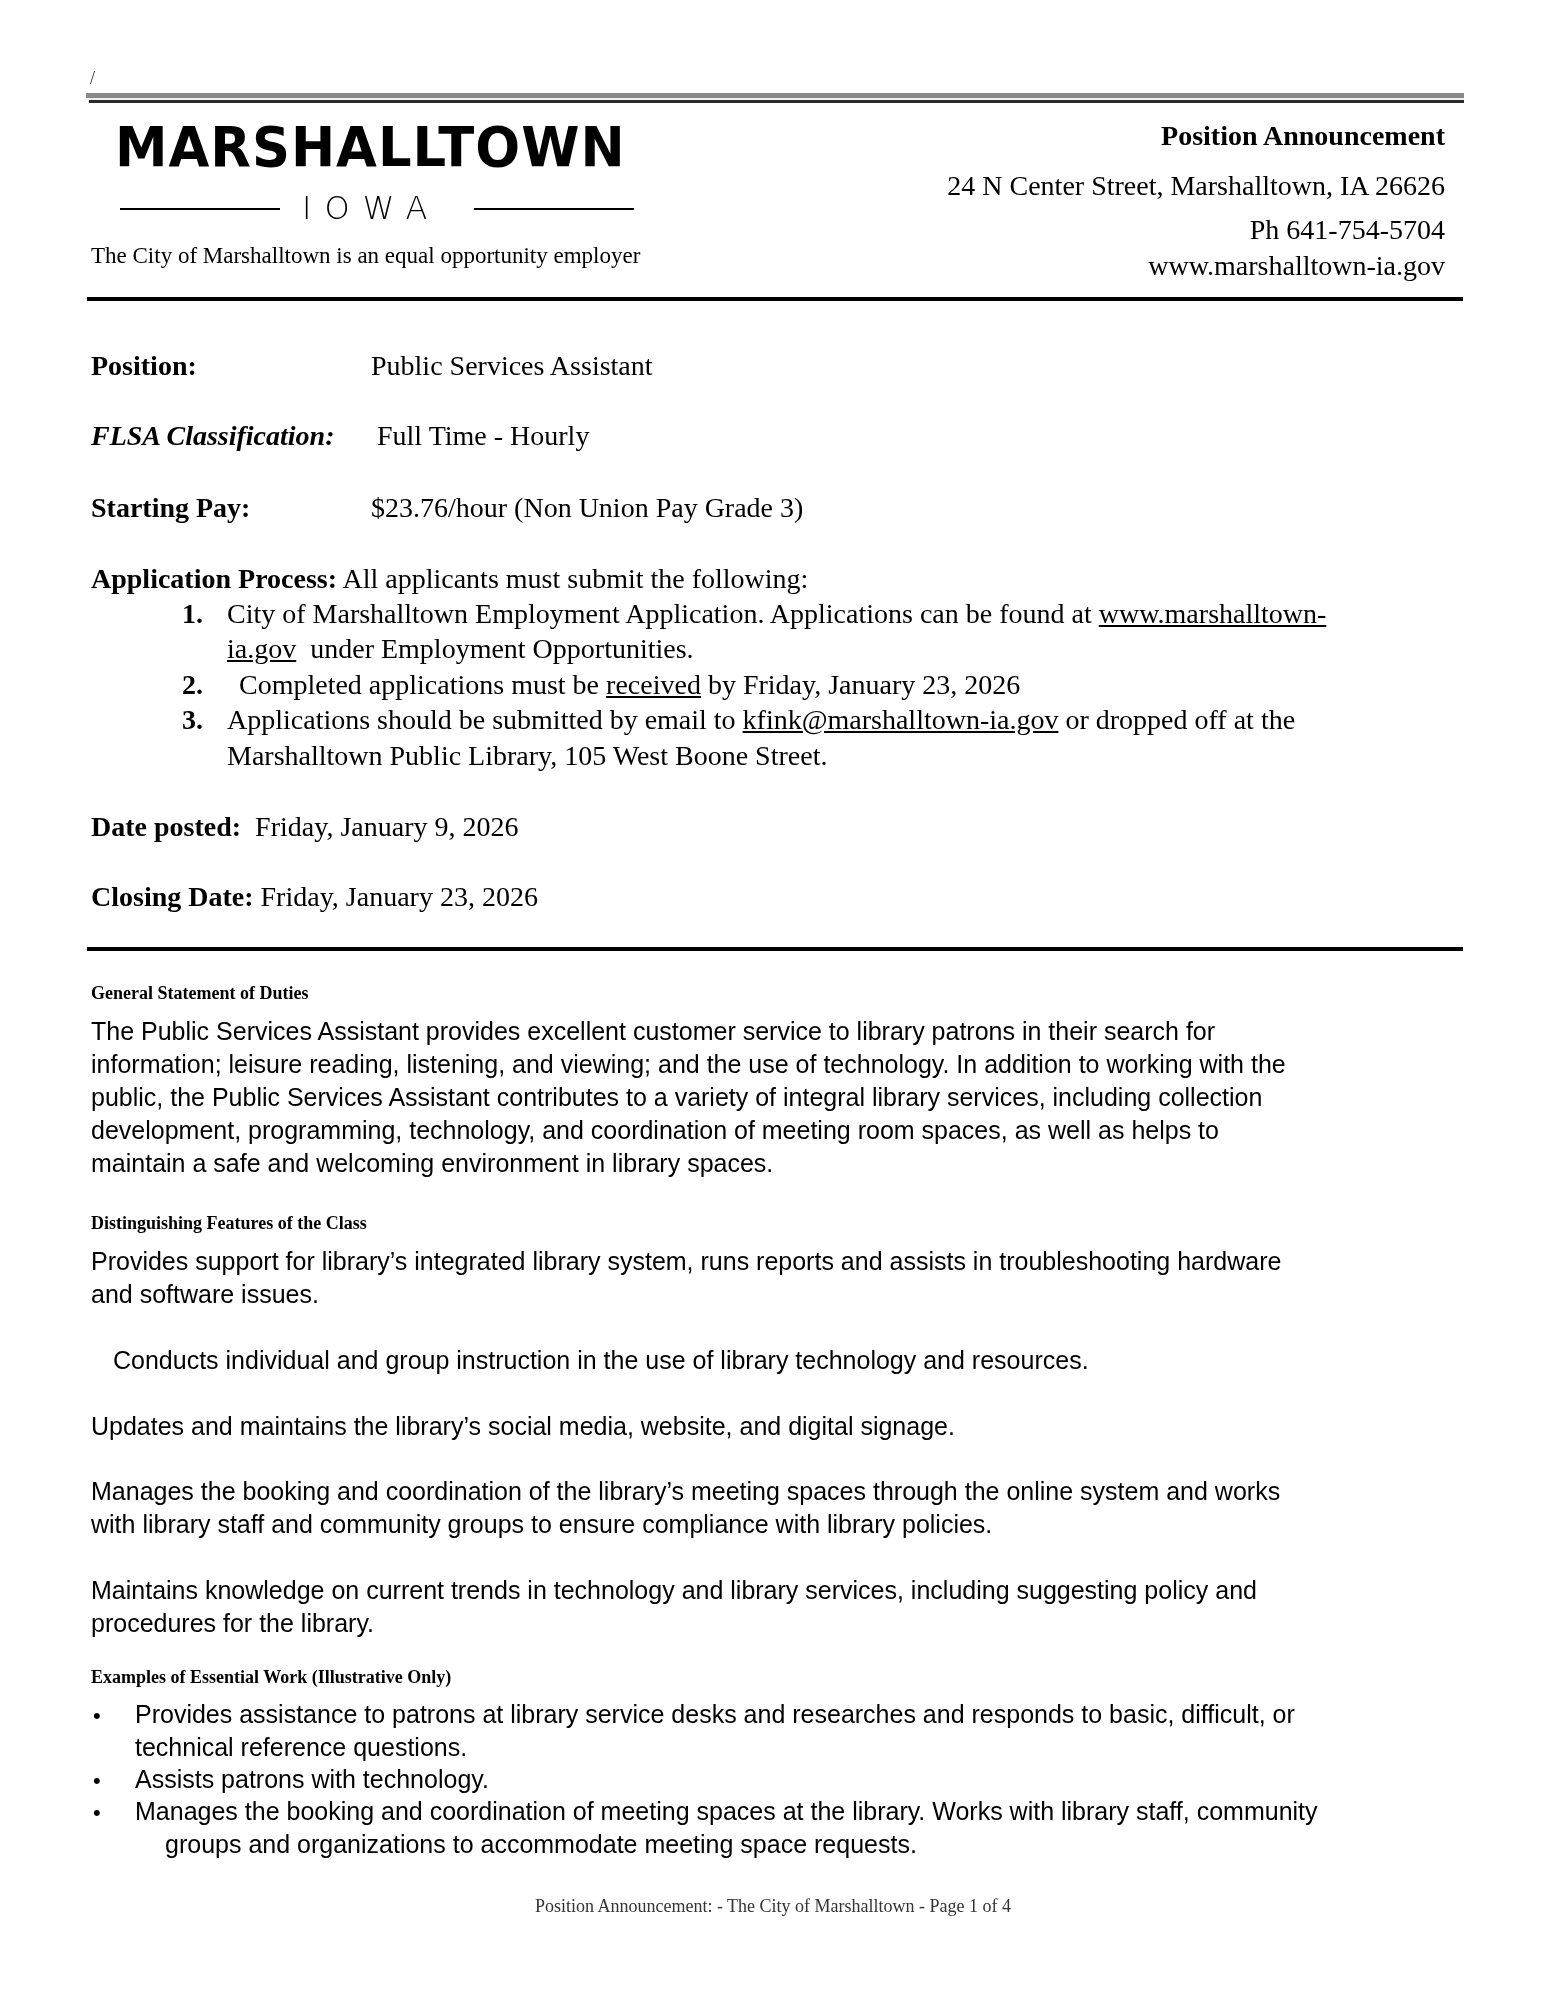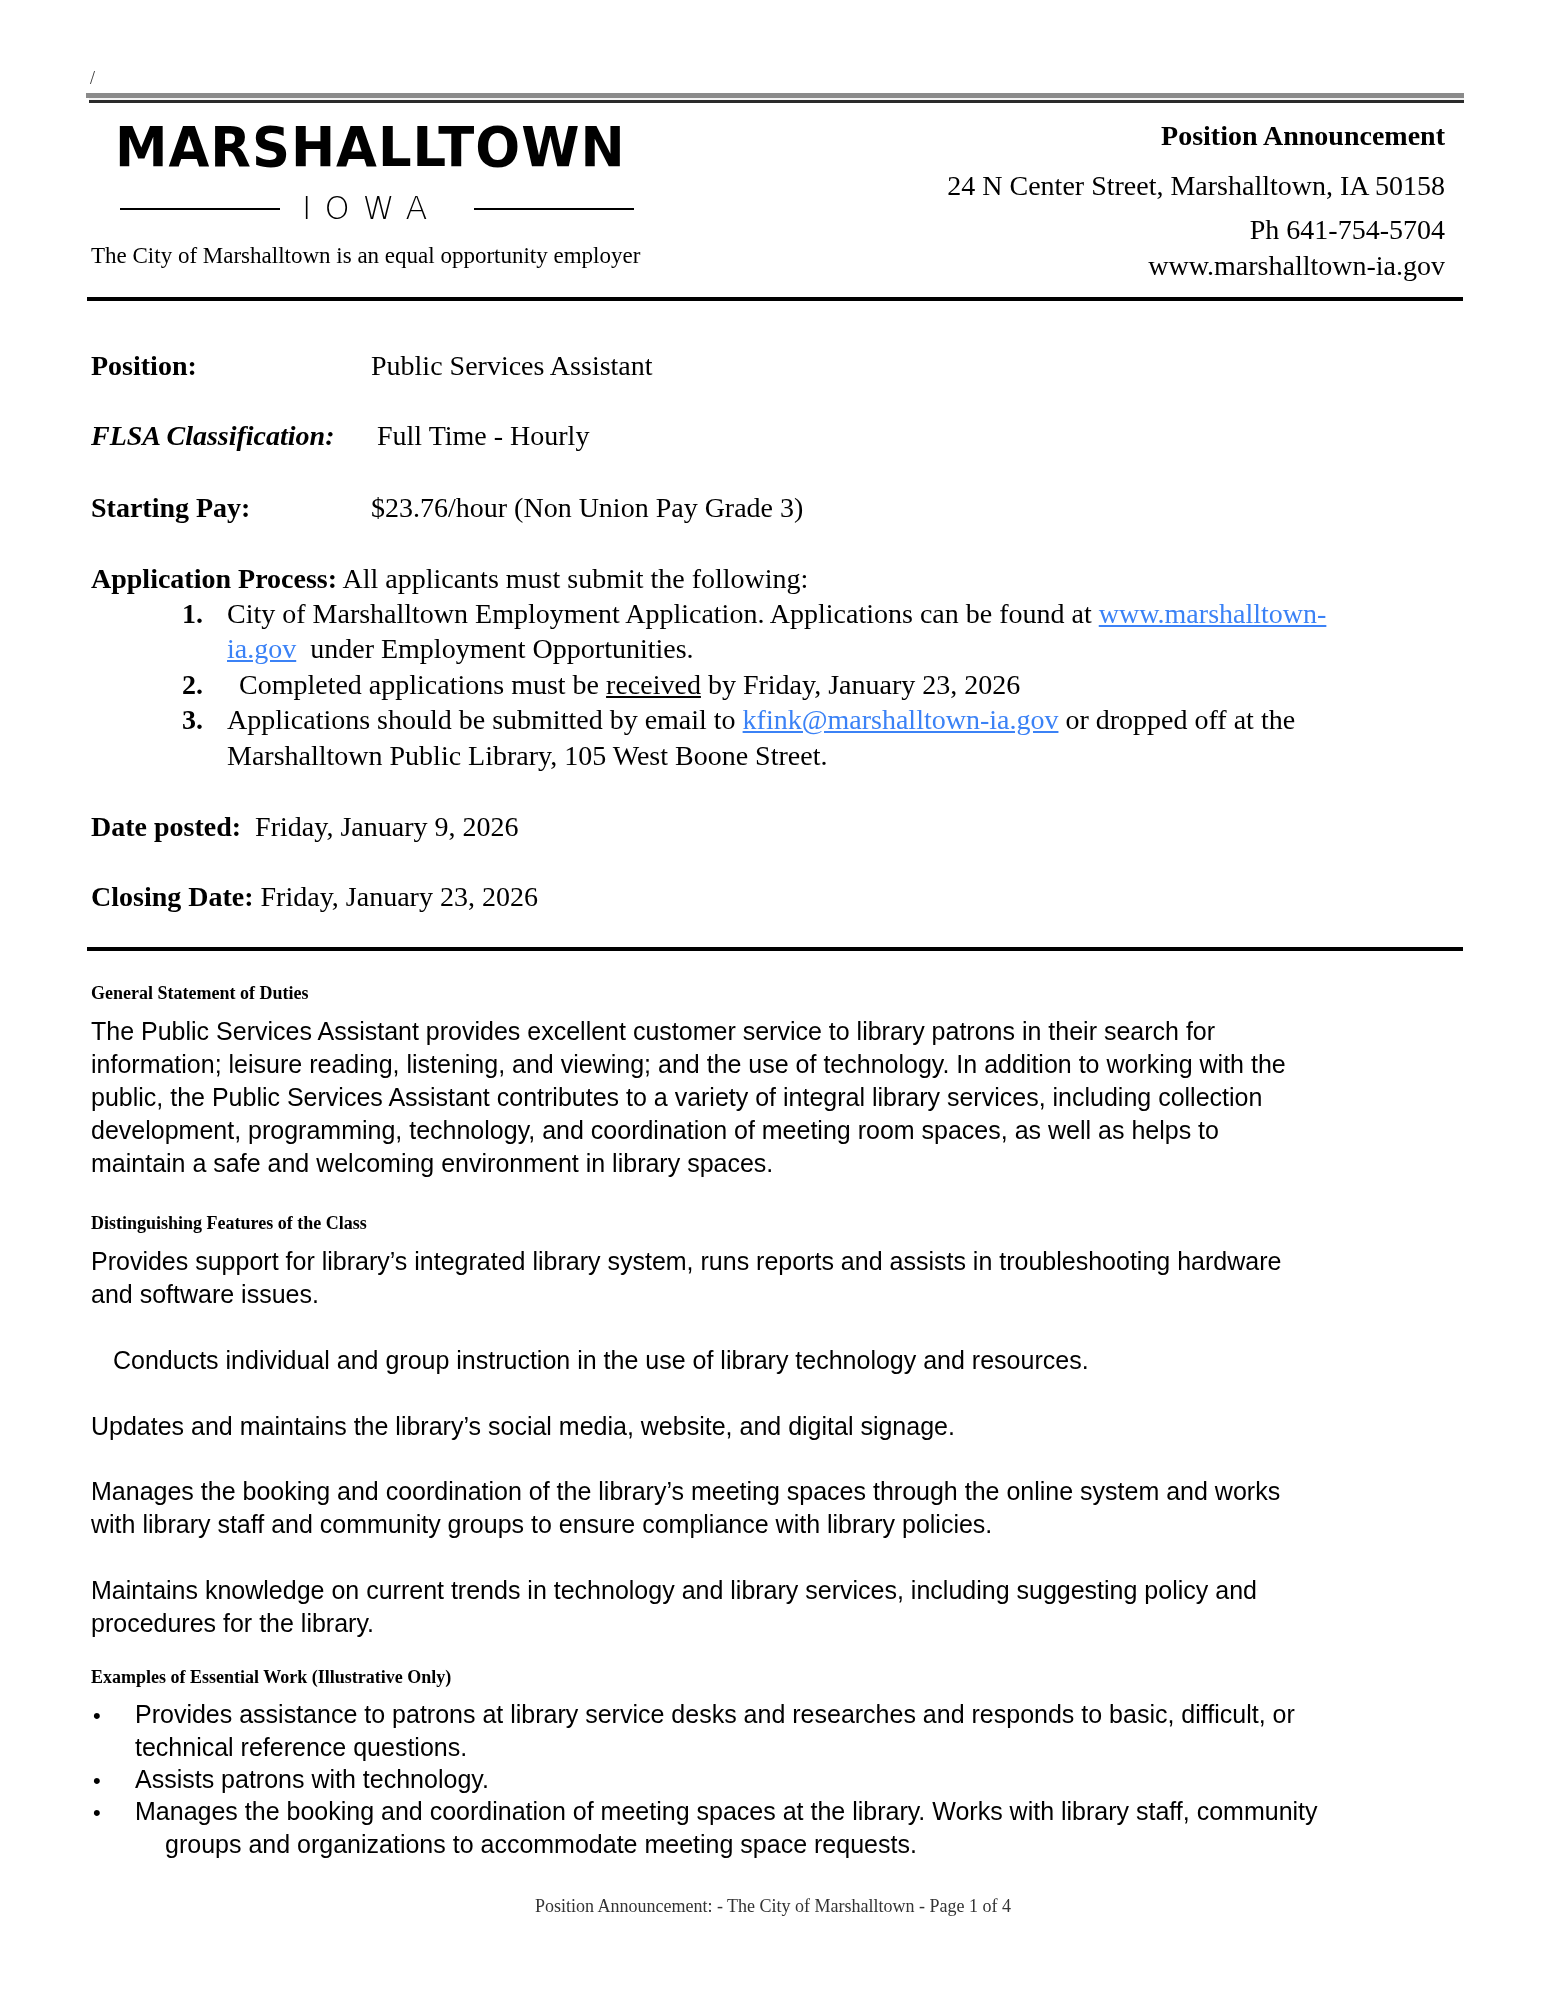--- a/index.html
+++ b/index.html
@@ -25,21 +25,21 @@
   .eoe { left: 91px; top: 243px; font-size: 23px; }
 
   
   .hdr-right { right: 101px; text-align: right; font-size: 28px; }
 
   .rule { position: absolute; left: 87px; width: 1376px; height: 4px; background: #000; }
 
   .field-label { font-size: 28px; }
   .field-value { font-size: 28px; }
   .serif-text { font-size: 28px; }
-  .link { color: #3b82f6; text-decoration: underline; }
+  .link { color: #000000; text-decoration: underline; }
   .u { text-decoration: underline; }
 
   .sec-head { font-size: 18px; font-weight: bold; left: 91px; }
   .body-line { font-size: 25px; left: 91px; }
   .bullet { font-size: 22px; left: 93px; }
   .bullet-text { font-size: 25px; left: 135px; }
 
   .footer { left: 0; width: 1546px; text-align: center; top: 1896px; font-size: 18px; color: #333; }
 </style>
 </head>
@@ -55,21 +55,21 @@
 <div>
   <div class="abs logo-main">MARSHALLTOWN</div>
   <div class="logo-sub-line" style="left:120px; width:160px;"></div>
   <div class="abs logo-sub">IOWA</div>
   <div class="logo-sub-line" style="left:474px; width:160px;"></div>
 </div>
 
 <div class="abs serif eoe">The City of Marshalltown is an equal opportunity employer</div>
 
 <div class="abs serif hdr-right bold" style="top:120px;">Position Announcement</div>
-<div class="abs serif hdr-right" style="top:170px;">24 N Center Street, Marshalltown, IA  50158</div>
+<div class="abs serif hdr-right" style="top:170px;">24 N Center Street, Marshalltown, IA  26626</div>
 <div class="abs serif hdr-right" style="top:214px;">Ph 641-754-5704</div>
 <div class="abs serif hdr-right" style="top:250px;">www.marshalltown-ia.gov</div>
 
 <div class="rule" style="top:297px;"></div>
 
 <div class="abs serif bold field-label" style="left:91px; top:350px;">Position:</div>
 <div class="abs serif field-value" style="left:371px; top:350px;">Public Services Assistant</div>
 
 <div class="abs serif bold field-label" style="left:91px; top:420px;font-style:italic;">FLSA Classification:</div>
 <div class="abs serif field-value" style="left:377px; top:420px;">Full Time - Hourly</div>

